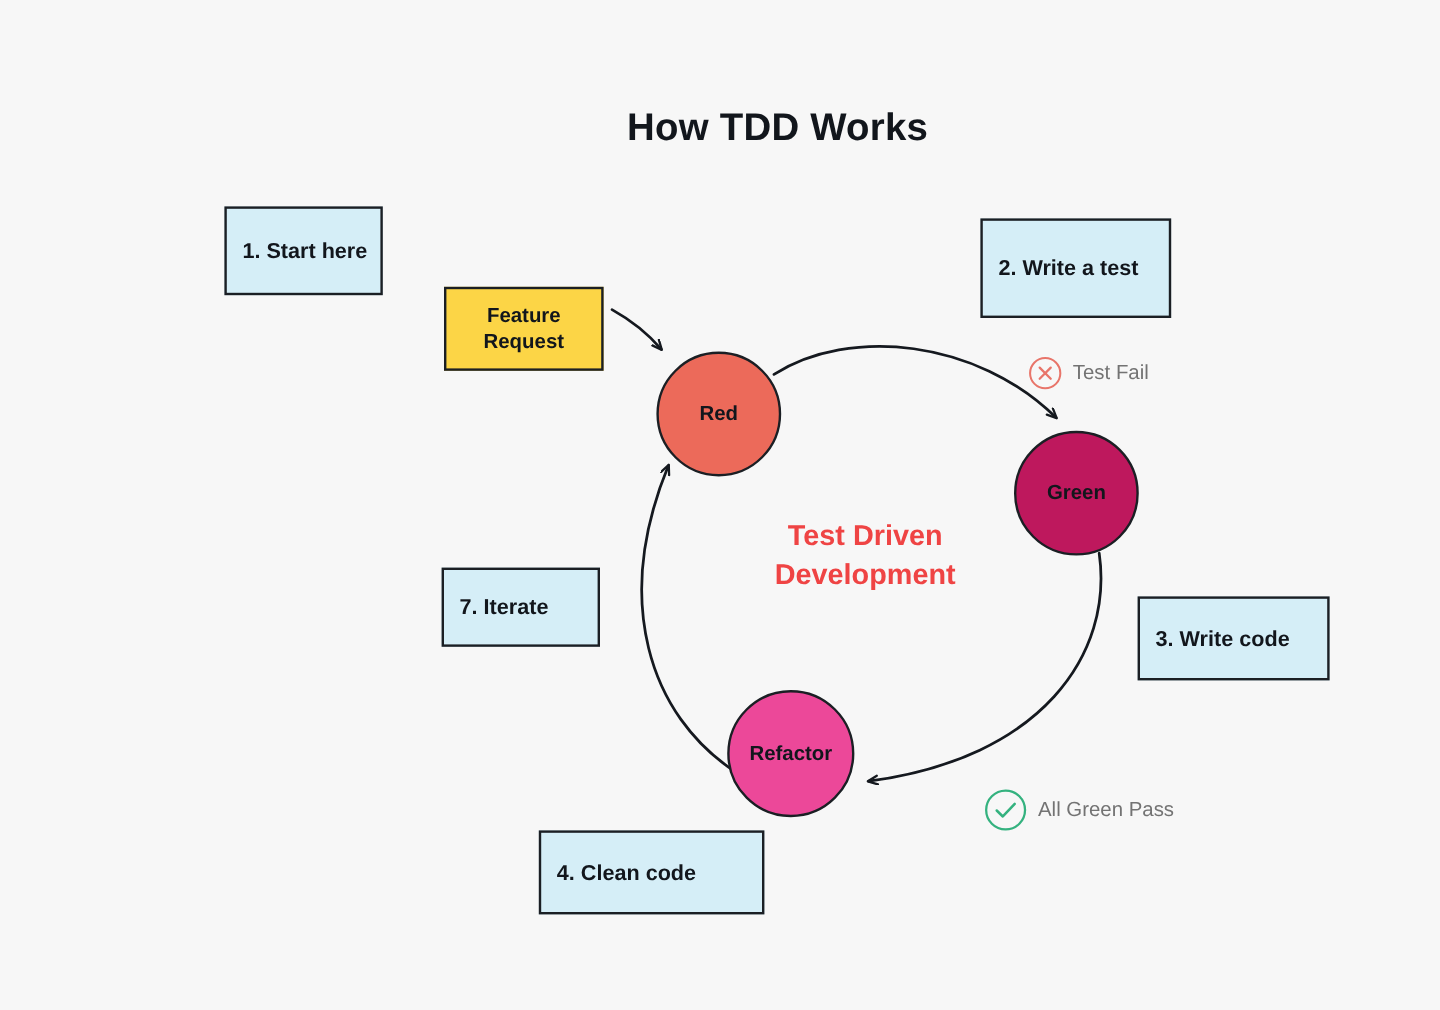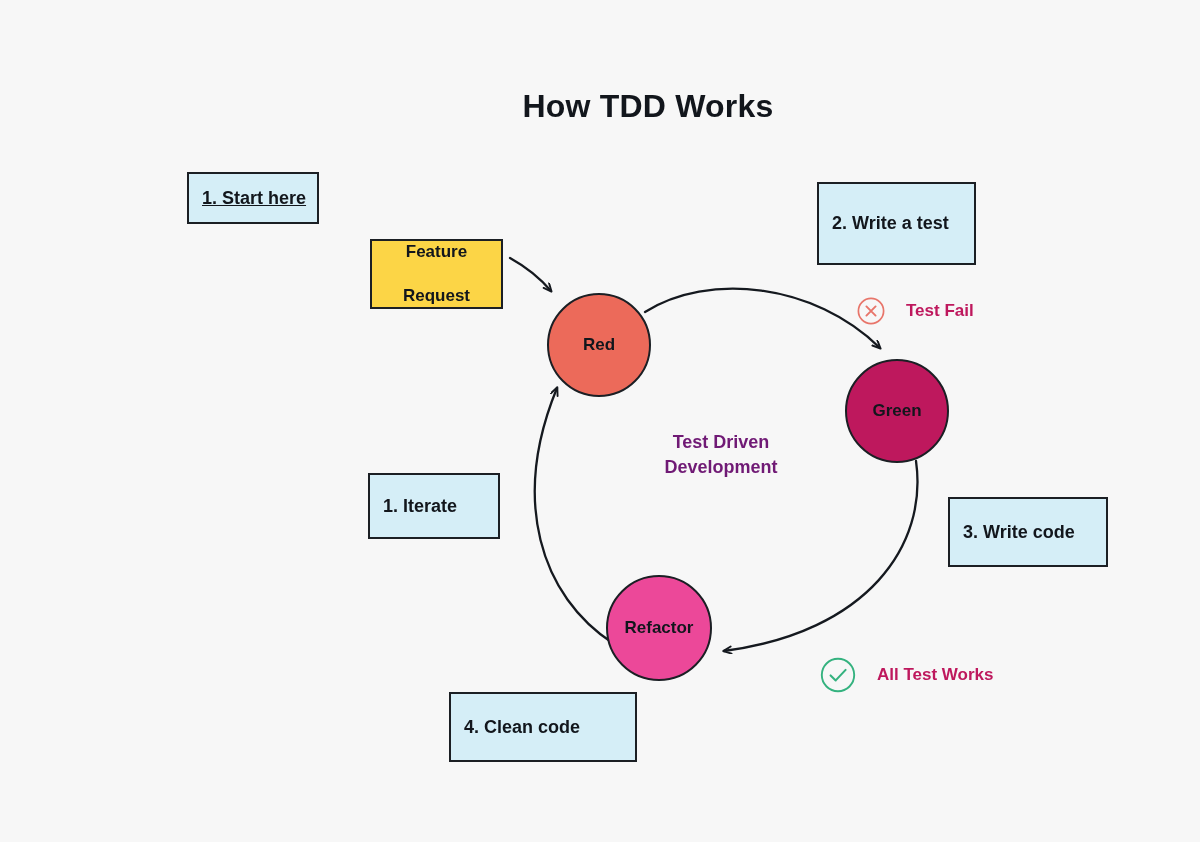--- a/index.html
+++ b/index.html
@@ -70,69 +70,69 @@
     position: absolute;
     left: 322px;
     top: 239px;
     width: 133px;
     height: 70px;
     background: #fcd546;
     border: 2px solid #1b1f24;
     display: flex;
     flex-direction: column;
     align-items: center;
-    justify-content: space-between;
+    justify-content: center;
     font-size: 17px;
     font-weight: bold;
     line-height: 1.32;
     color: #12161c;
   }
 
   
   .step-box {
     position: absolute;
     background: #d5eef7;
     border: 2px solid #1b1f24;
     display: flex;
     align-items: center;
     font-size: 18px;
     font-weight: bold;
     color: #12161c;
     padding-left: 13px;
     white-space: nowrap;
   }
-  #step-1 { left: 139px; top: 172px; width: 132px; height: 52px; text-decoration: underline; }
+  #step-1 { left: 139px; top: 172px; width: 132px; height: 74px; }
   #step-2 { left: 769px; top: 182px; width: 159px; height: 83px; }
   #step-3 { left: 900px; top: 497px; width: 160px; height: 70px; }
   #step-4 { left: 401px; top: 692px; width: 188px; height: 70px; }
   #step-5 { left: 320px; top: 473px; width: 132px; height: 66px; }
 
   
   #center-label {
     position: absolute;
     left: 553px;
     top: 430px;
     width: 240px;
     text-align: center;
-    font-size: 18px;
+    font-size: 24px;
     font-weight: bold;
     line-height: 1.38;
-    color: #701a75;
+    color: #ef4444;
   }
   #center-label span { display: block; }
 
   
   .status-marker {
     position: absolute;
     display: flex;
     align-items: center;
-    gap: 20px;
+    gap: 8px;
     font-size: 17px;
-    font-weight: bold;
-    color: #be185d;
+    font-weight: normal;
+    color: #737373;
     white-space: nowrap;
   }
   #status-fail { left: 808px; top: 296px; }
   #status-pass { left: 771px; top: 656px; }
   .status-icon { display: block; flex: 0 0 auto; }
 </style>
 </head>
 <body>
 
 <div id="canvas">
@@ -168,31 +168,31 @@
 
   <div id="center-label">
     <span>Test Driven</span>
     <span>Development</span>
   </div>
 
   <div id="step-1" class="step-box">1. Start here</div>
   <div id="step-2" class="step-box">2. Write a test</div>
   <div id="step-3" class="step-box">3. Write code</div>
   <div id="step-4" class="step-box">4. Clean code</div>
-  <div id="step-5" class="step-box">1. Iterate</div>
+  <div id="step-5" class="step-box">7. Iterate</div>
 
   <div id="status-fail" class="status-marker">
     <svg class="status-icon" width="30" height="30" viewBox="0 0 30 30" xmlns="http://www.w3.org/2000/svg">
       <circle cx="15" cy="15" r="12.6" fill="none" stroke="#e8756a" stroke-width="1.7"></circle>
       <path d="M10.4,10.4 L19.6,19.6 M19.6,10.4 L10.4,19.6" fill="none" stroke="#e8756a" stroke-width="1.9" stroke-linecap="round"></path>
     </svg>
     <span>Test Fail</span>
   </div>
 
   <div id="status-pass" class="status-marker">
     <svg class="status-icon" width="38" height="38" viewBox="0 0 38 38" xmlns="http://www.w3.org/2000/svg">
       <circle cx="19" cy="19" r="16.2" fill="none" stroke="#34b27f" stroke-width="1.9"></circle>
       <path d="M11.6,19.4 L16.7,24.4 L26.6,13.9" fill="none" stroke="#34b27f" stroke-width="2.1" stroke-linecap="round" stroke-linejoin="round"></path>
     </svg>
-    <span>All Test Works</span>
+    <span>All Green Pass</span>
   </div>
 
 </div>
 
 </body></html>

